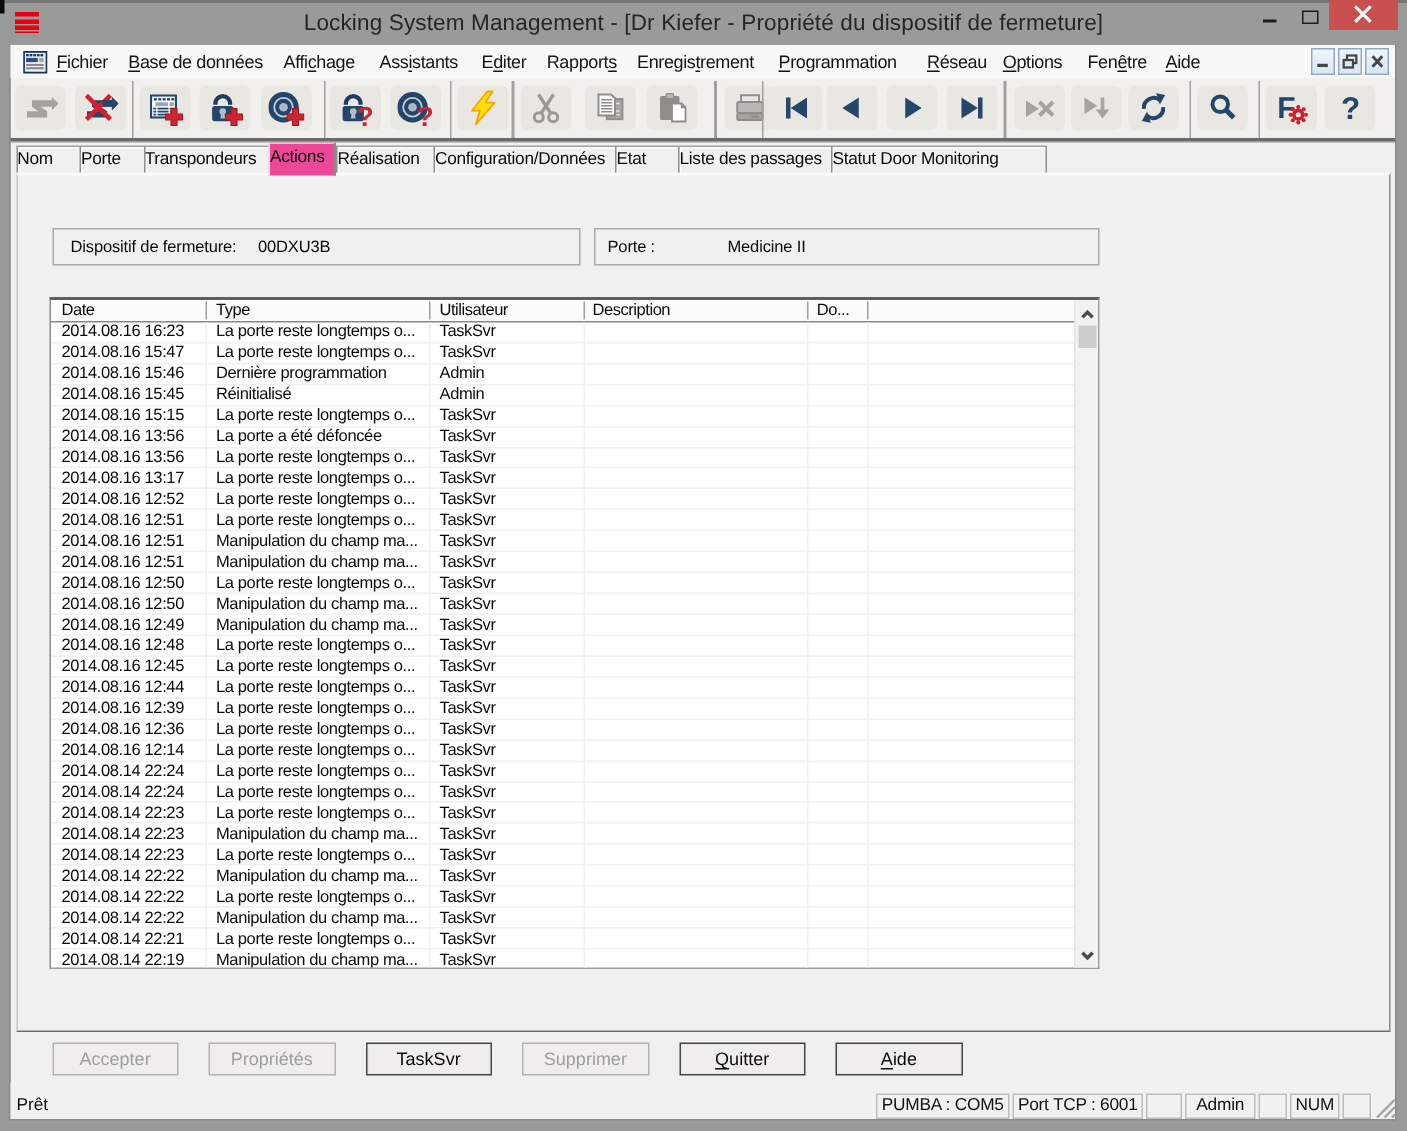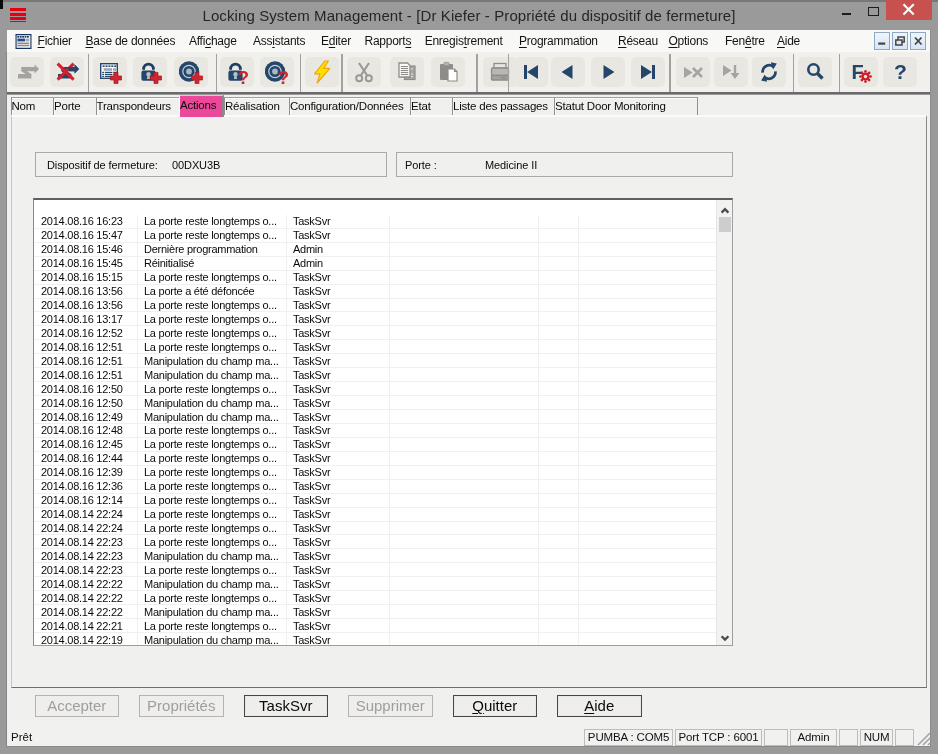--- a/index.html
+++ b/index.html
@@ -29,21 +29,21 @@
 #table{left:33px;top:197.5px;width:700px;height:448.5px;background:#fff;border:1px solid #9e9e9e;border-left:1px solid #8a8a8a;border-top:2px solid #5f5f5f}
 #thead{position:absolute;left:0;top:0;width:682.5px;height:15.4px;background:#fbfbfa;border-bottom:1px solid #888}
 .th{position:absolute;top:1.5px;font-size:11px;letter-spacing:-0.3px;color:#0a0a0a}
 .hsep{position:absolute;top:1px;width:1px;height:12.5px;background:#a0a0a0}
 #tbody{position:absolute;left:0;top:15.4px;width:682.5px;height:430.6px;overflow:hidden}
 .row{position:relative;width:100%;height:13.95px;border-bottom:1px solid #f0f0ef;font-size:11px;letter-spacing:-0.25px;color:#0a0a0a}
 .row span{position:absolute;top:0.5px;white-space:nowrap}
 .vline{position:absolute;top:0;width:1px;height:430px;background:#f0f0ef}
 #vscroll{position:absolute;right:0;top:0;width:16px;height:445.5px;background:#f2f2f1;border-left:1px solid #e4e4e3}
 #vthumb{position:absolute;left:2px;top:17px;width:12px;height:15px;background:#cdcdcd}
-.pbtn{position:absolute;top:695px;width:84.5px;height:21.5px;background:#efeeec;font-size:15px;text-align:center;line-height:20px}
+.pbtn{position:absolute;top:695px;width:84.5px;height:21.5px;background:#efeeec;font-size:12px;text-align:center;line-height:20px}
 .pbtn.on{border:1px solid #464646;color:#0a0a0a;box-shadow:0 0 0 1px #e8e8e6 inset}
 .pbtn.off{border:1px solid #b3b3b3;color:#9e9e9e}
 .pbtn u{text-decoration-thickness:1px;text-underline-offset:1.5px}
 #statusbar{left:7px;top:722px;width:923px;height:24px;background:#f1f1ef}
 #pret{position:absolute;left:4px;top:9px;font-size:11.5px;color:#111}
 .sseg{position:absolute;top:7px;height:16.5px;border:1px solid #bdbdbc;font-size:11.5px;letter-spacing:-0.15px;color:#111;text-align:center;line-height:15px;white-space:nowrap}
 </style></head><body>
 <div class="abs" id="topline"></div>
 <div class="abs" id="title">Locking System Management - [Dr Kiefer - Propriété du dispositif de fermeture]</div>
 <div id="logo">
@@ -317,20 +317,32 @@
 <div class="tab last" style="left:554px;width:144px">Statut Door Monitoring</div>
 <div class="fbox" style="left:35px;width:352px">
     <span style="left:11px">Dispositif de fermeture:</span>
     <span style="left:136px">00DXU3B</span>
   </div>
 <div class="fbox" style="left:396px;width:337px">
     <span style="left:8px">Porte :</span>
     <span style="left:88px">Medicine II</span>
   </div>
 <div class="abs" id="table">
+    <div id="thead">
+      <span class="th" style="left:7px">Date</span>
+      <span class="th" style="left:110px">Type</span>
+      <span class="th" style="left:259px">Utilisateur</span>
+      <span class="th" style="left:361px">Description</span>
+      <span class="th" style="left:510.5px">Do...</span>
+      <div class="hsep" style="left:103px"></div>
+      <div class="hsep" style="left:252px"></div>
+      <div class="hsep" style="left:354.5px"></div>
+      <div class="hsep" style="left:504px"></div>
+      <div class="hsep" style="left:543.5px"></div>
+    </div>
     <div id="tbody">
       <div class="row">
         <span style="left:7px">2014.08.16 16:23</span>
         <span style="left:110px">La porte reste longtemps o...</span>
         <span style="left:259px">TaskSvr</span>
       </div>
       <div class="row">
         <span style="left:7px">2014.08.16 15:47</span>
         <span style="left:110px">La porte reste longtemps o...</span>
         <span style="left:259px">TaskSvr</span>

